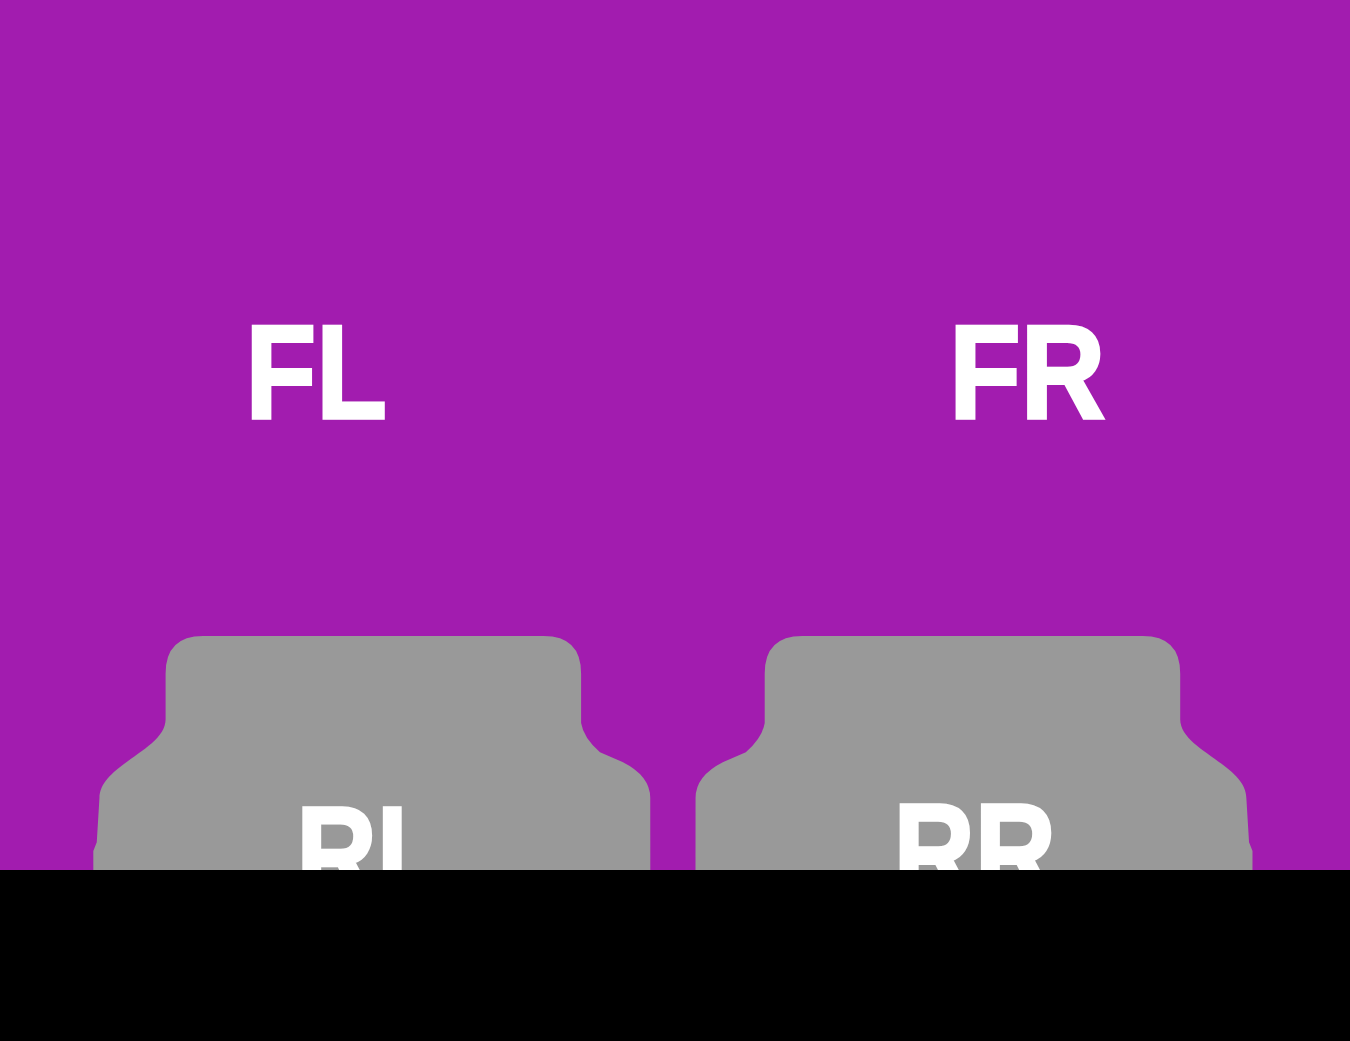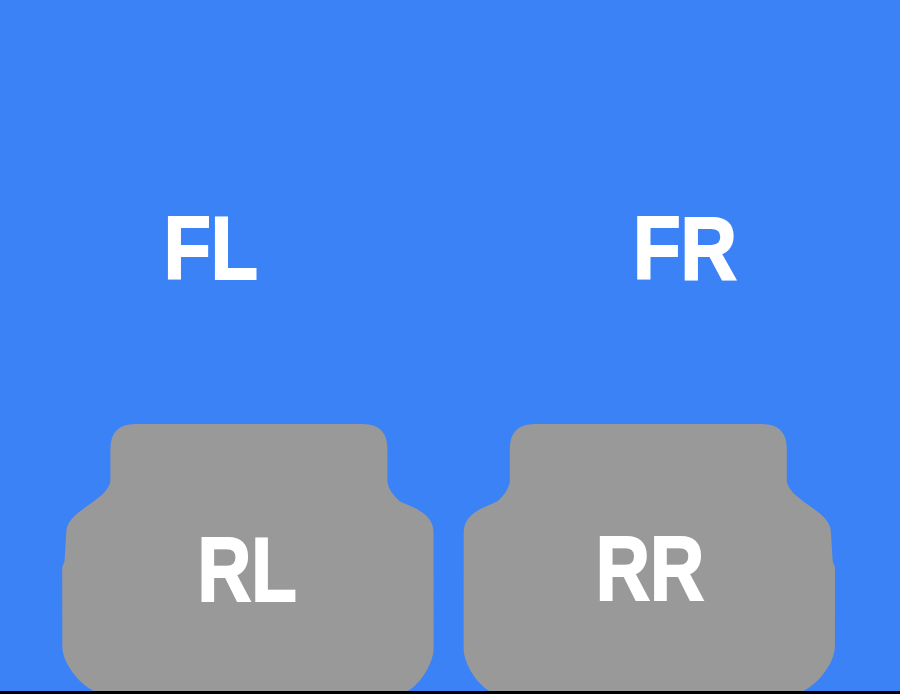--- a/index.html
+++ b/index.html
@@ -1,16 +1,16 @@
 <!DOCTYPE html>
 <html><head>
 <meta charset="utf-8">
 <style>
   html,body{margin:0;padding:0;background:#000;}
-  #stage{position:relative;width:900px;height:691px;background:#3b82f6;overflow:hidden;}
+  #stage{position:relative;width:900px;height:580px;background:#a21caf;overflow:hidden;}
   text{font-family:"Liberation Sans", sans-serif;font-weight:bold;fill:#ffffff;}
 </style>
 </head>
 <body>
 <div id="stage">
   <svg width="900" height="694" viewBox="0 0 900 694">
     <defs>
       <path id="mat" d="
         M 135.4 424
         L 362.4 424

